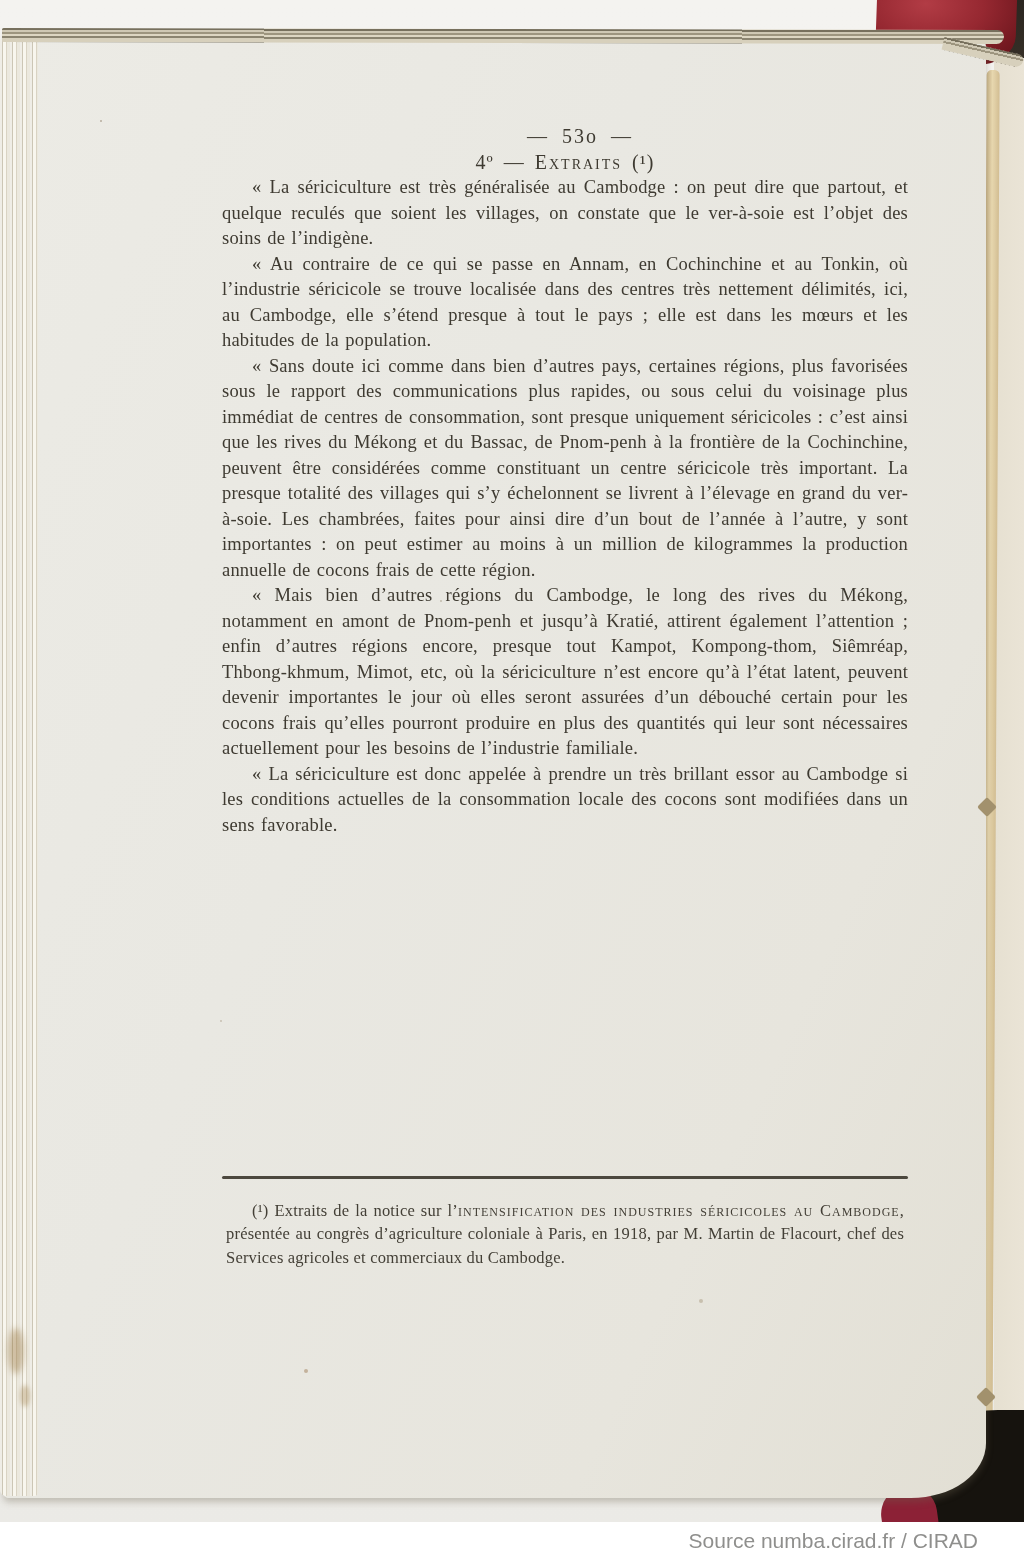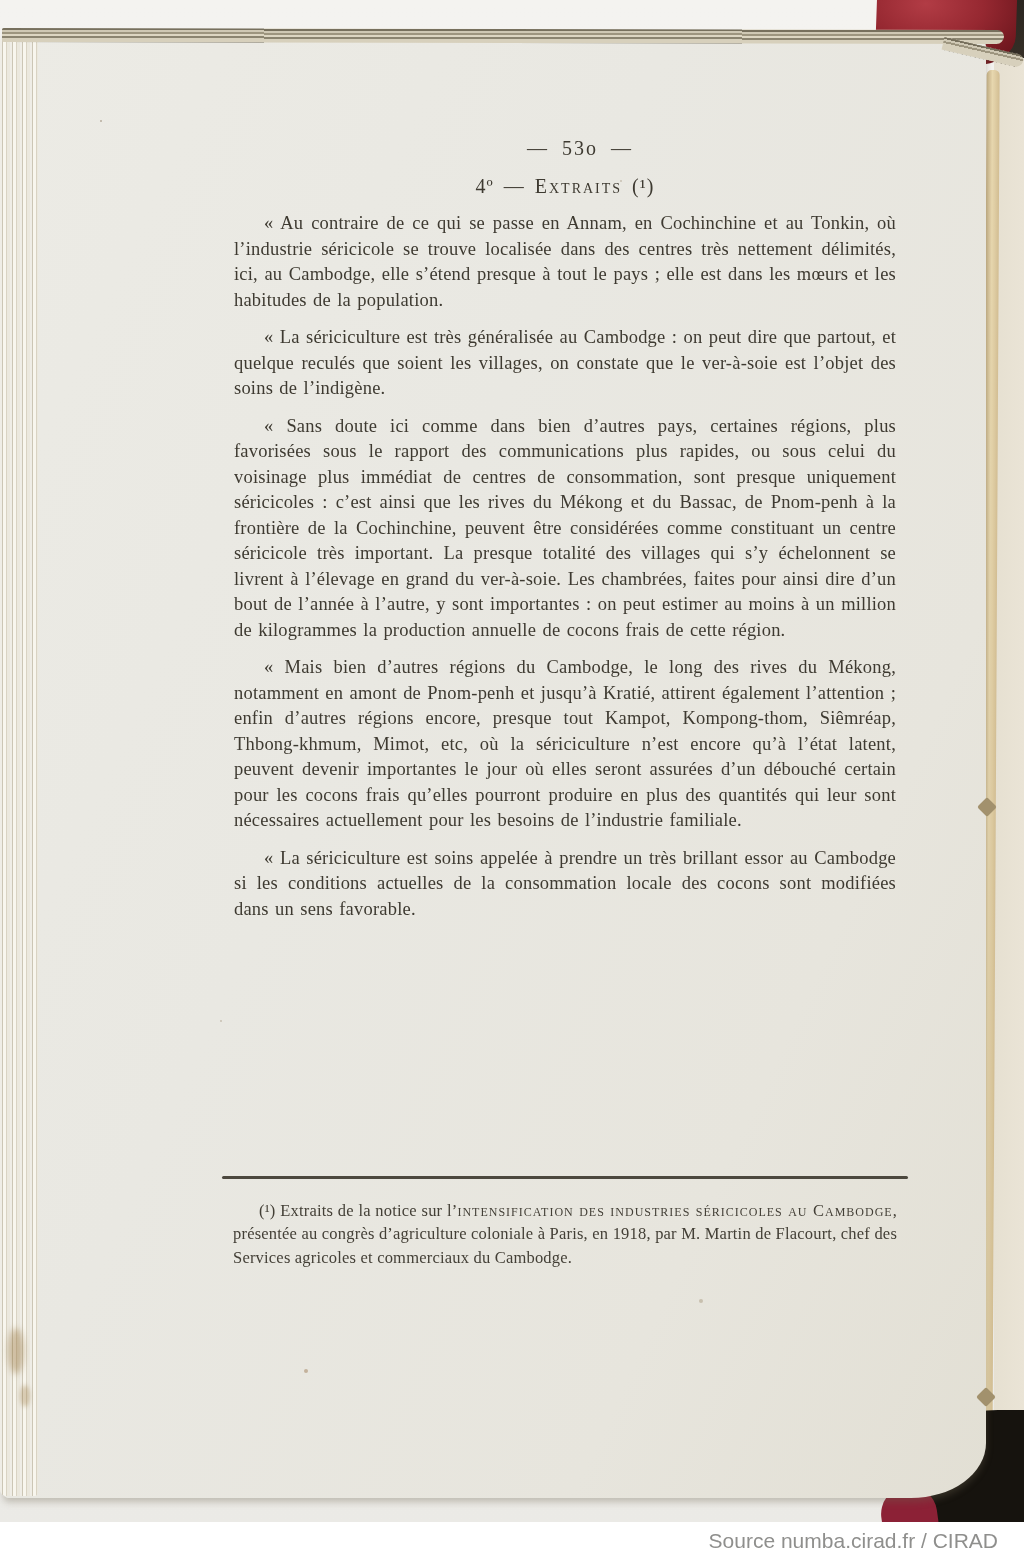--- a/index.html
+++ b/index.html
@@ -89,41 +89,41 @@
   
   .text-block{
     position:absolute;left:222px;top:124px;width:686px;
     color:#3e3a31;font-size:18.5px;line-height:25.5px;text-align:justify;
     letter-spacing:0.2px;word-spacing:1.5px;
   }
   .page-number{
     text-align:center;font-size:20px;letter-spacing:2px;margin:0 0 22px 0;
     text-indent:0;word-spacing:6px;
   }
-  .text-block p{margin:12px;text-indent:30px;}
+  .text-block p{margin:0;text-indent:30px;}
   .section-heading{
     text-align:center;margin:32px 0 15px 0;font-size:20px;text-indent:0 !important;
     letter-spacing:1px;word-spacing:4px;
   }
   .sc{font-variant:small-caps;letter-spacing:2px;}
   .footnote{
     position:absolute;left:222px;top:1176px;width:686px;
     color:#433f36;font-size:16.5px;line-height:23.5px;text-align:justify;
     letter-spacing:0.2px;
   }
   .footnote-rule{
     height:2.5px;background:#4c483e;border-radius:2px;margin:0 0 20px 0;
   }
-  .footnote p{margin:11px;text-indent:26px;}
+  .footnote p{margin:4px;text-indent:26px;}
   .footnote .sc{letter-spacing:1px;}
   
   .source-bar{
     position:absolute;left:0;top:1522px;width:1024px;height:38px;background:#ffffff;
     display:flex;align-items:center;justify-content:flex-end;
-    padding-right:26px;box-sizing:border-box;
+    padding-right:46px;box-sizing:border-box;
     font-family:"Liberation Sans", sans-serif;font-size:21px;color:#8f8f8d;
   }
 </style>
 </head>
 <body>
 
 <div class="photo-bg"></div>
 
 <div class="corner-dark-tr"></div>
 <div class="headband-red"></div>
@@ -141,25 +141,25 @@
 <div class="stain-left-1"></div>
 <div class="stain-left-2"></div>
 <div class="speckles"></div>
 
 <div class="text-block">
   <p class="page-number">— 53o —</p>
 
 
   <p class="section-heading"><span>4º</span><span> — </span><span class="sc">Extraits</span><span> (¹)</span></p>
 
+  <p>« La sériciculture est très généralisée au Cambodge : on peut dire que partout, et quelque reculés que soient les villages, on constate que le ver-à-soie est l’objet des soins de l’indigène.</p>
   <p>« Au contraire de ce qui se passe en Annam, en Cochinchine et au Tonkin, où l’industrie séricicole se trouve localisée dans des centres très nettement délimités, ici, au Cambodge, elle s’étend presque à tout le pays ; elle est dans les mœurs et les habitudes de la population.</p>
-  <p>« La sériciculture est très généralisée au Cambodge : on peut dire que partout, et quelque reculés que soient les villages, on constate que le ver-à-soie est l’objet des soins de l’indigène.</p>
   <p>« Sans doute ici comme dans bien d’autres pays, certaines régions, plus favorisées sous le rapport des communications plus rapides, ou sous celui du voisinage plus immédiat de centres de consommation, sont presque uniquement séricicoles : c’est ainsi que les rives du Mékong et du Bassac, de Pnom-penh à la frontière de la Cochinchine, peuvent être considérées comme constituant un centre séricicole très important. La presque totalité des villages qui s’y échelonnent se livrent à l’élevage en grand du ver-à-soie. Les chambrées, faites pour ainsi dire d’un bout de l’année à l’autre, y sont importantes : on peut estimer au moins à un million de kilogrammes la production annuelle de cocons frais de cette région.</p>
   <p>« Mais bien d’autres régions du Cambodge, le long des rives du Mékong, notamment en amont de Pnom-penh et jusqu’à Kratié, attirent également l’attention ; enfin d’autres régions encore, presque tout Kampot, Kompong-thom, Siêmréap, Thbong-khmum, Mimot, etc, où la sériciculture n’est encore qu’à l’état latent, peuvent devenir importantes le jour où elles seront assurées d’un débouché certain pour les cocons frais qu’elles pourront produire en plus des quantités qui leur sont nécessaires actuellement pour les besoins de l’industrie familiale.</p>
-  <p>« La sériciculture est soins appelée à prendre un très brillant essor au Cambodge si les conditions actuelles de la consommation locale des cocons sont modifiées dans un sens favorable.</p>
+  <p>« La sériciculture est donc appelée à prendre un très brillant essor au Cambodge si les conditions actuelles de la consommation locale des cocons sont modifiées dans un sens favorable.</p>
 </div>
 
 <div class="footnote">
   <div class="footnote-rule"></div>
   <p><span>(¹)</span><span> Extraits de la notice sur l’</span><span class="sc">intensification des industries séricicoles au Cambodge</span><span>, présentée au congrès d’agriculture coloniale à Paris, en 1918, par M. Martin de Flacourt, chef des Services agricoles et commerciaux du Cambodge.</span></p>
 </div>
 
 <div class="source-bar">
   <span>Source numba.cirad.fr / CIRAD</span>
 </div>

